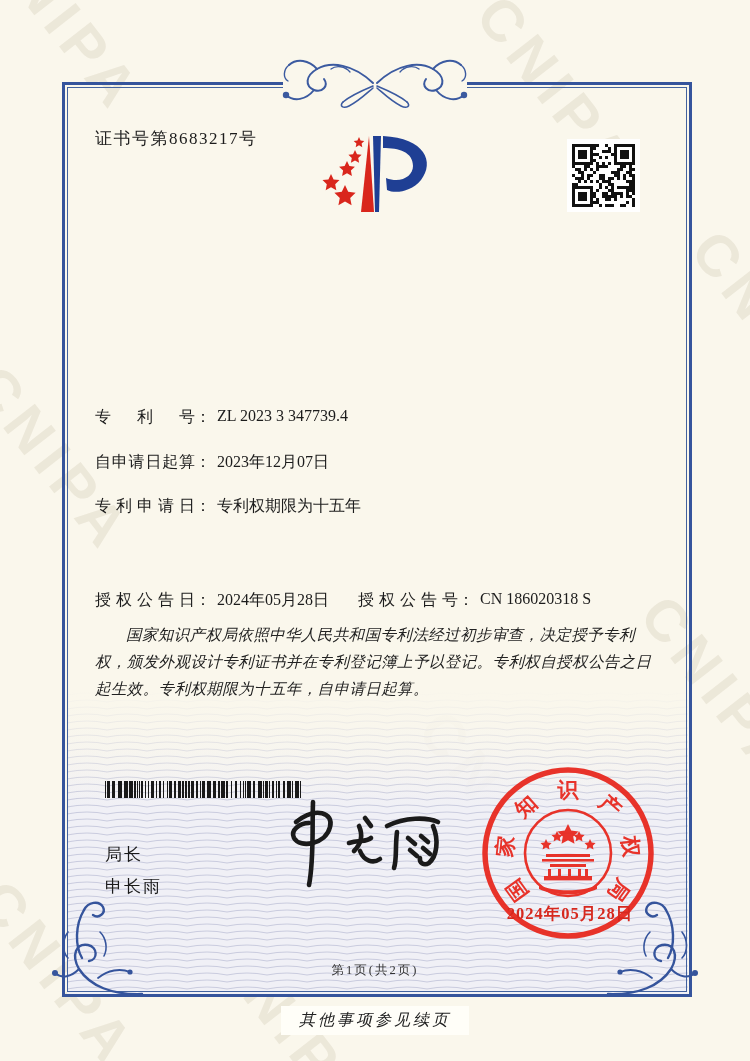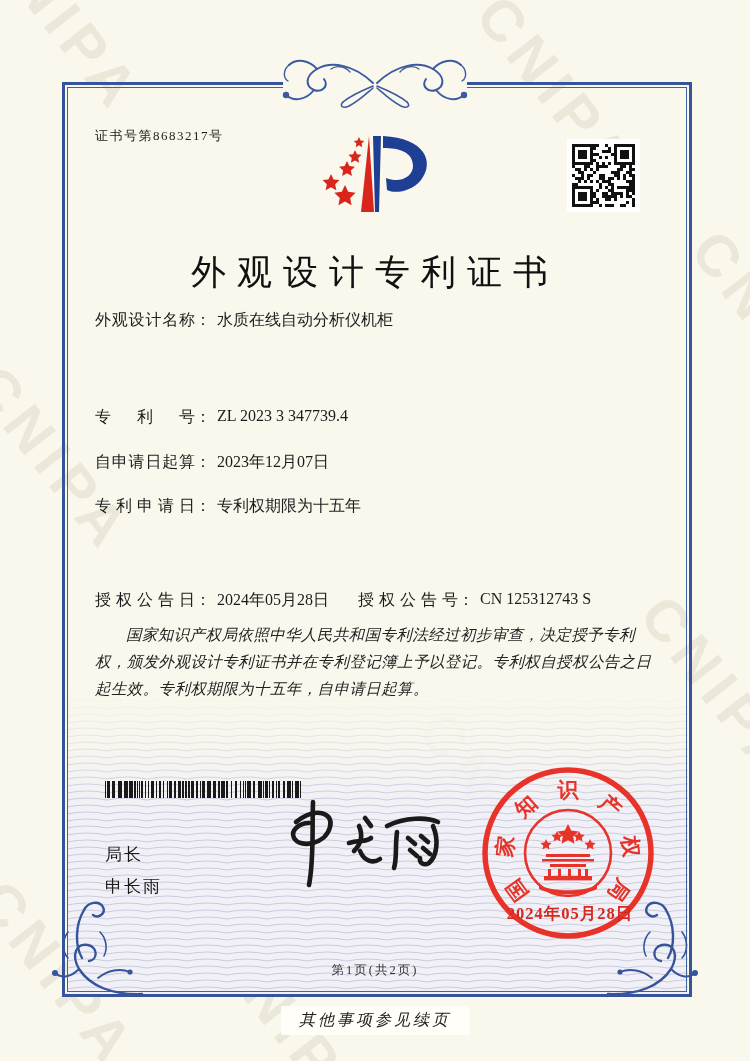--- a/index.html
+++ b/index.html
@@ -18,21 +18,21 @@
             background:linear-gradient(180deg,rgba(240,240,246,0) 0,#f0f0f6 120px);}
   .wavezone svg{position:absolute;inset:0;}
   .wavefade{position:absolute;left:0;top:0;width:100%;height:110px;
             background:linear-gradient(180deg,#faf7ec 0,rgba(250,247,236,0) 100%);}
   
   .flourish-top{position:absolute;left:255px;top:50px;z-index:3;}
   .corner{position:absolute;z-index:3;}
   .corner.bl{left:38px;top:898px;}
   .corner.br{right:38px;top:898px;transform:scaleX(-1);}
   
-  .certno{position:absolute;left:95px;top:127px;font-size:13px;letter-spacing:1.5px;z-index:3;}
+  .certno{position:absolute;left:95px;top:127px;font-size:17px;letter-spacing:1.5px;z-index:3;}
   .logo{position:absolute;left:303px;top:128px;z-index:3;}
   .qr{position:absolute;left:567px;top:139px;background:#fff;padding:5px;z-index:3;
       display:grid;grid-template-columns:repeat(21,3px);grid-auto-rows:3px;}
   .title{position:absolute;left:0;right:0;top:226px;text-align:center;font-size:35px;
          letter-spacing:11px;font-weight:500;color:#111;z-index:3;}
   
   .row{position:absolute;left:95px;font-size:16px;white-space:nowrap;z-index:3;}
   .flabel{display:inline-block;width:100px;text-align:justify;text-align-last:justify;
           vertical-align:top;letter-spacing:0;}
   .colon{display:inline-block;margin:0 2px 0 0;vertical-align:top;}
@@ -621,44 +621,39 @@
       <div class="qcell" style="background: rgb(17, 17, 17);"></div>
       <div class="qcell" style="background: rgb(255, 255, 255);"></div>
       <div class="qcell" style="background: rgb(255, 255, 255);"></div>
       <div class="qcell" style="background: rgb(17, 17, 17);"></div>
       <div class="qcell" style="background: rgb(17, 17, 17);"></div>
       <div class="qcell" style="background: rgb(255, 255, 255);"></div>
       <div class="qcell" style="background: rgb(255, 255, 255);"></div>
       <div class="qcell" style="background: rgb(17, 17, 17);"></div>
     </div>
 
-  <h1 class="title">外观设计专利证书</h1>
-
-  <div class="row" style="top:310px;">
-    <span class="flabel">外观设计名称</span><span class="colon">：</span>
-    <span class="fvalue">水质在线自动分析仪机柜</span>
-  </div>
+
   <div class="row" style="top:407px;">
     <span class="flabel">专利号</span><span class="colon">：</span>
     <span class="fvalue">ZL 2023 3 347739.4</span>
   </div>
   <div class="row" style="top:452px;">
     <span class="flabel">自申请日起算</span><span class="colon">：</span>
     <span class="fvalue">2023年12月07日</span>
   </div>
   <div class="row" style="top:496px;">
     <span class="flabel">专利申请日</span><span class="colon">：</span>
     <span class="fvalue">专利权期限为十五年</span>
   </div>
   <div class="row" style="top:590px;">
     <span class="flabel">授权公告日</span><span class="colon">：</span>
     <span class="fvalue">2024年05月28日</span>
     <span class="grant2">
       <span class="flabel">授权公告号</span><span class="colon">：</span>
-      <span class="fvalue">CN 125312743 S</span>
+      <span class="fvalue">CN 186020318 S</span>
     </span>
   </div>
 
   <div class="body-text">
     <p>国家知识产权局依照中华人民共和国专利法经过初步审查，决定授予专利权，颁发外观设计专利证书并在专利登记簿上予以登记。专利权自授权公告之日起生效。专利权期限为十五年，自申请日起算。</p>
   </div>
 
   <svg class="barcode" id="barcode" width="200" height="17">
       <rect x="0" y="0" width="1" height="17" fill="#191919"></rect>
       <rect x="2" y="0" width="3" height="17" fill="#191919"></rect>

